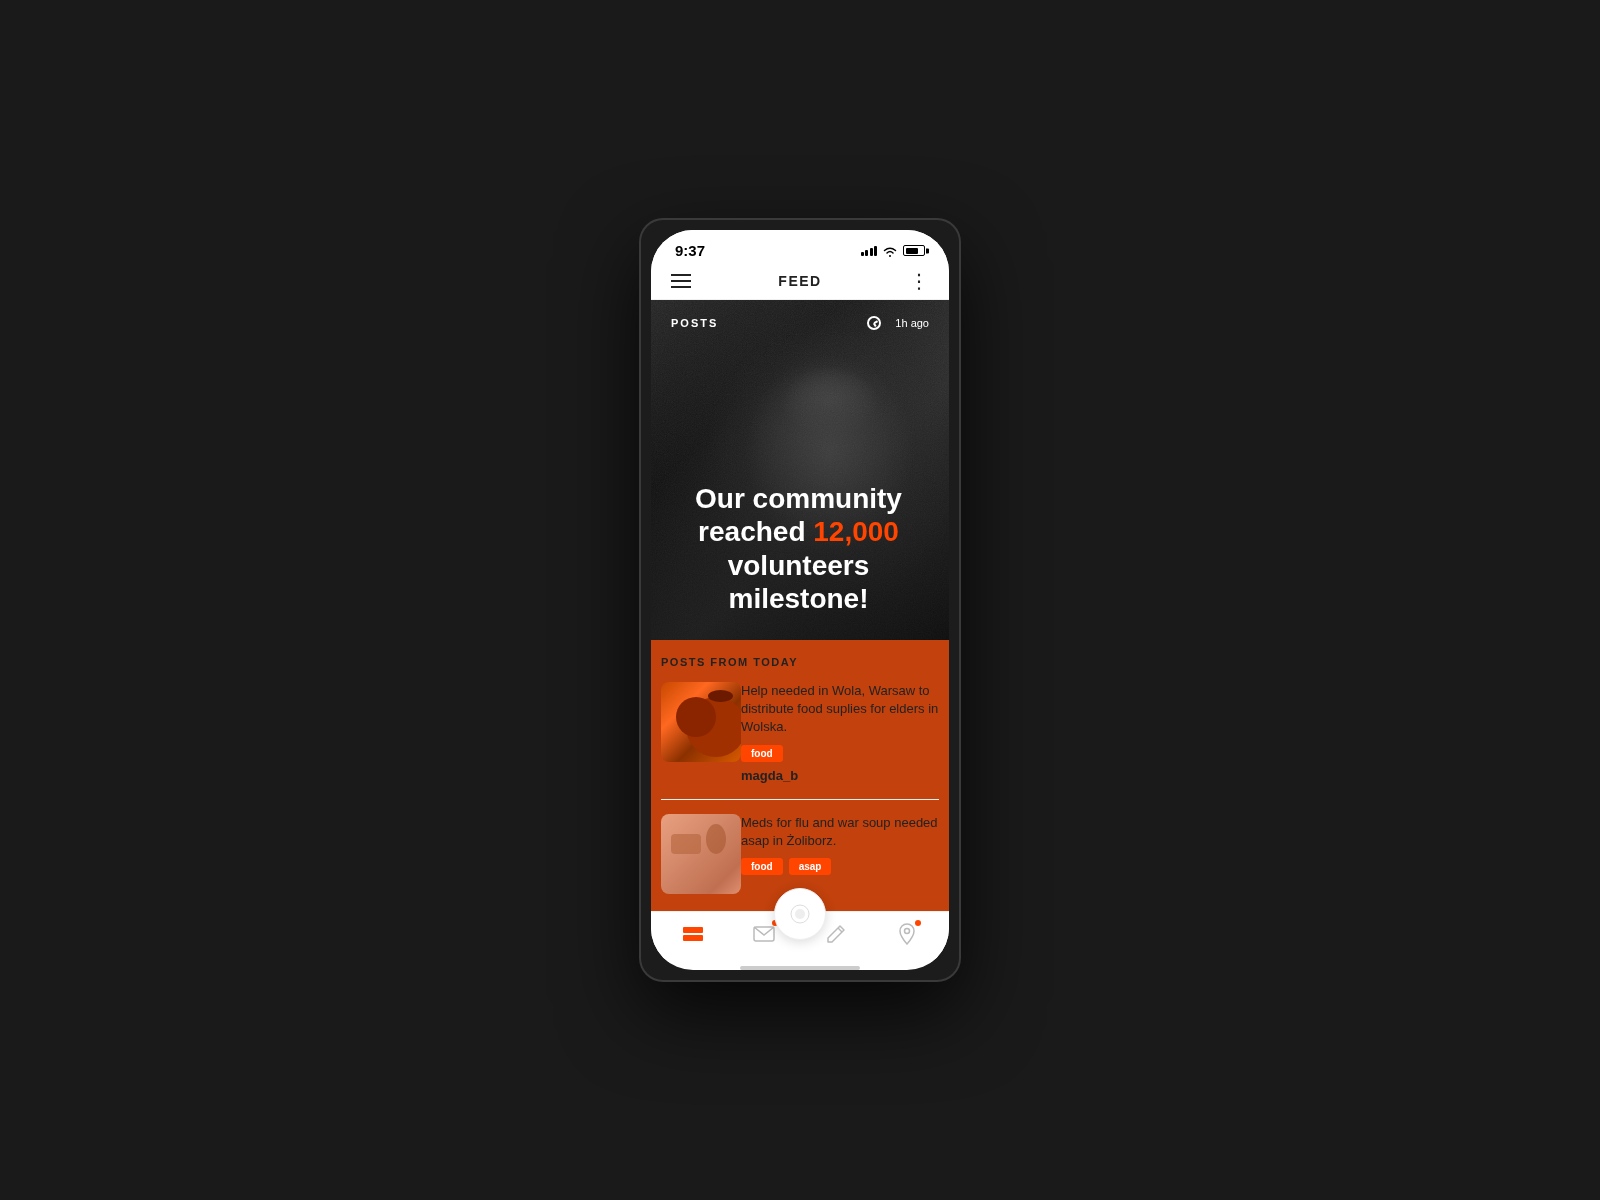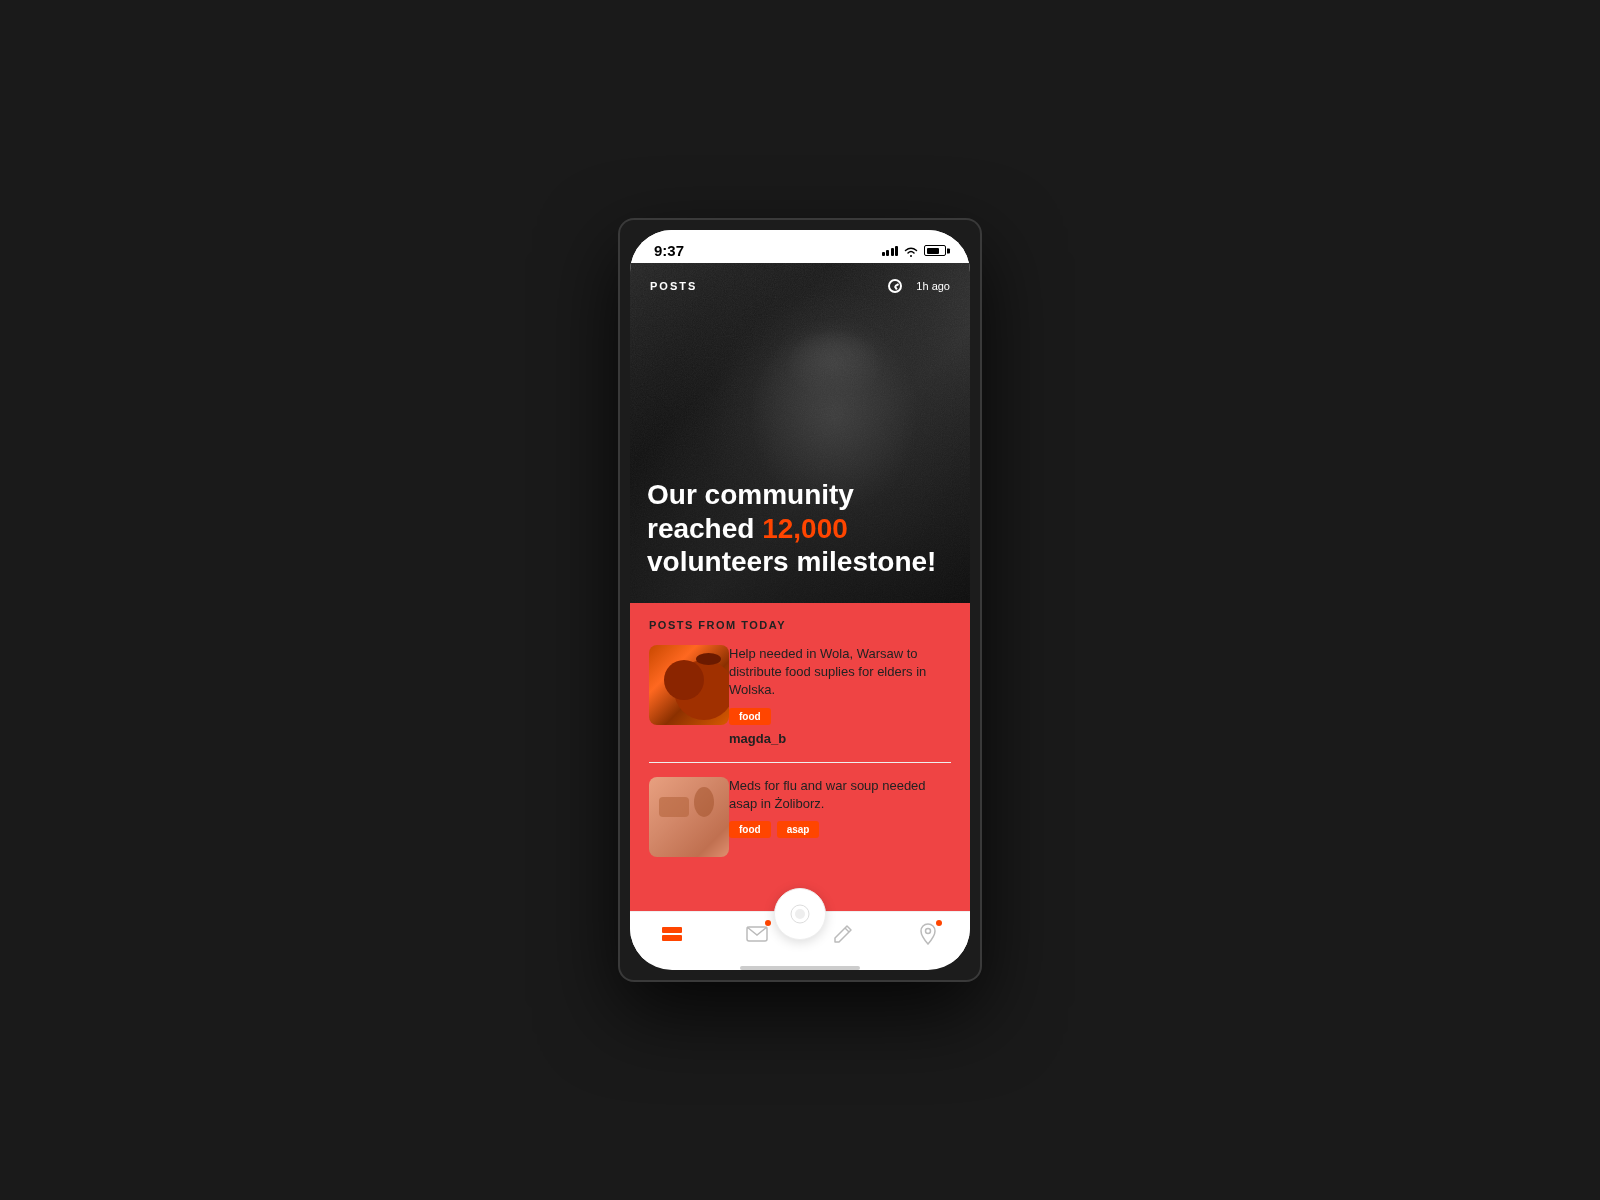--- a/index.html
+++ b/index.html
@@ -7,24 +7,24 @@
     body {
       background: #1a1a1a;
       display: flex;
       justify-content: center;
       align-items: center;
       min-height: 100vh;
       font-family: -apple-system, BlinkMacSystemFont, 'Helvetica Neue', Arial, sans-serif;
     }
 
     .phone-outer {
-      width: 360px;
+      width: 318px;
       height: 760px;
       background: #1c1c1c;
-      border-radius: 14px;
+      border-radius: 22px;
       padding: 10px;
       box-shadow: 0 0 0 2px #3a3a3a, 0 30px 80px rgba(0,0,0,0.8);
       position: relative;
     }
 
     .phone-inner {
       width: 100%;
       height: 100%;
       background: #fff;
       border-radius: 42px;
@@ -197,39 +197,40 @@
       left: 50%;
       transform-origin: left center;
       transform: translateY(-50%) rotate(60deg);
     }
 
     .hero-text {
       position: absolute;
       bottom: 24px;
       left: 17px;
       right: 20px;
+      text-align: center;
     }
 
     .hero-headline {
       font-size: 28px;
       font-weight: 900;
       color: #fff;
       line-height: 1.2;
     }
 
     .hero-headline .highlight {
       color: #ff4500;
     }
 
     
     .posts-section {
-      background: #ef4444;
+      background: #c2410c;
       flex: 1;
       overflow-y: auto;
-      padding: 16px 19px;
+      padding: 16px 10px;
     }
 
     .posts-title {
       font-size: 11px;
       font-weight: 700;
       letter-spacing: 1.5px;
       color: #222;
       margin-bottom: 14px;
     }
 
@@ -486,20 +487,29 @@
           <path d="M8 10 a1 1 0 1 1 0 2 a1 1 0 1 1 0-2z" fill="#000"></path>
           <path d="M5 8 Q8 5 11 8" stroke="#000" stroke-width="1.5" fill="none" stroke-linecap="round"></path>
           <path d="M2.5 5.5 Q8 1 13.5 5.5" stroke="#000" stroke-width="1.5" fill="none" stroke-linecap="round"></path>
         </svg>
         <div class="battery">
           <div class="battery-fill"></div>
         </div>
       </div>
     </div>
 
+    <div class="top-bar">
+      <div class="hamburger-icon">
+        <div class="hamburger-line"></div>
+        <div class="hamburger-line"></div>
+        <div class="hamburger-line"></div>
+      </div>
+      <span class="top-bar-title">FEED</span>
+      <span class="more-dots">⋮</span>
+    </div>
 
     <div class="hero">
       <div class="hero-bg">
         <div class="hero-face"></div>
 
         <svg style="position:absolute;top:0;left:0;width:100%;height:100%;opacity:0.3">
           <filter id="noise">
             <feTurbulence type="fractalNoise" baseFrequency="0.9" numOctaves="4" stitchTiles="stitch"></feTurbulence>
             <feColorMatrix type="saturate" values="0"></feColorMatrix>
           </filter>

